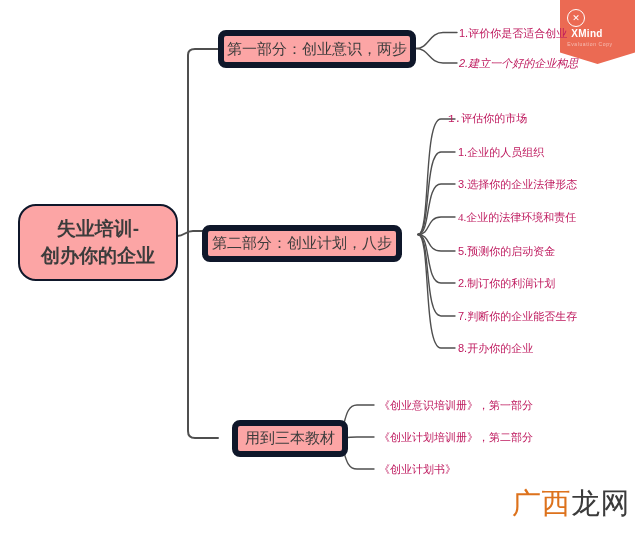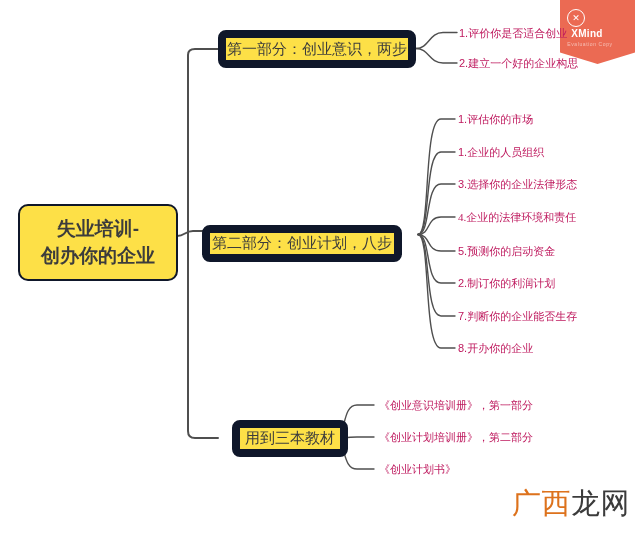--- a/index.html
+++ b/index.html
@@ -6,26 +6,26 @@
   body {
     width:640px; height:533px; position:relative; overflow:hidden;
     background:#ffffff;
     font-family:"Liberation Sans","DejaVu Sans",sans-serif;
   }
   #stage { position:absolute; left:0; top:0; width:640px; height:533px; }
   svg.connectors { position:absolute; left:0; top:0; z-index:0; }
 
   .topic {
     position:absolute; box-sizing:border-box; z-index:2;
-    background:#fde047; border:8px solid #0f172a; border-radius:8px;
+    background:#fca5a5; border:6px solid #0f172a; border-radius:8px;
     display:flex; align-items:center; justify-content:center;
     color:#3c3c3c; font-size:15px; white-space:nowrap;
   }
   .topic.root {
-    border-width:2.5px; border-radius:10px; font-weight:bold;
+    border-width:2.5px; border-radius:18px; font-weight:bold;
     font-size:19px; line-height:1.42; text-align:center; flex-direction:column;
   }
   .leaf {
     position:absolute; z-index:2; transform:translateY(-50%);
     color:#be185d; font-size:11px; white-space:nowrap; line-height:1;
   }
 
   .ribbon {
     position:absolute; left:560px; top:0; width:75px; height:64px; z-index:1;
     background:#eb6a53;
@@ -95,23 +95,23 @@
     <span>第一部分：创业意识，两步</span>
   </div>
   <div class="topic" style="left:202px; top:217px; width:200px; height:37px;margin-top:8px;">
     <span>第二部分：创业计划，八步</span>
   </div>
   <div class="topic" style="left:218px; top:420px; width:116px; height:37px;margin-left:14px;">
     <span>用到三本教材</span>
   </div>
 
   <div class="leaf" style="left:459px; top:32.5px;">1.评价你是否适合创业</div>
-  <div class="leaf" style="left:459px; top:63px;">2.建立一个好的企业构思</div>
+  <div class="leaf" style="left:459px; top:63px;font-style:italic;">2.建立一个好的企业构思</div>
 
-  <div class="leaf" style="left:458px; top:119px;">1.评估你的市场</div>
+  <div class="leaf" style="left:448px; top:119px;font-family:Liberation Mono, monospace;">1.评估你的市场</div>
   <div class="leaf" style="left:458px; top:152px;">1.企业的人员组织</div>
   <div class="leaf" style="left:458px; top:184px;">3.选择你的企业法律形态</div>
   <div class="leaf" style="left:458px; top:217px;font-family:Liberation Serif, serif;">4.企业的法律环境和责任</div>
   <div class="leaf" style="left:458px; top:251px;">5.预测你的启动资金</div>
   <div class="leaf" style="left:458px; top:283px;">2.制订你的利润计划</div>
   <div class="leaf" style="left:458px; top:316px;">7.判断你的企业能否生存</div>
   <div class="leaf" style="left:458px; top:348px;">8.开办你的企业</div>
 
   <div class="leaf" style="left:379px; top:405px;">《创业意识培训册》，第一部分</div>
   <div class="leaf" style="left:379px; top:437px;">《创业计划培训册》，第二部分</div>

